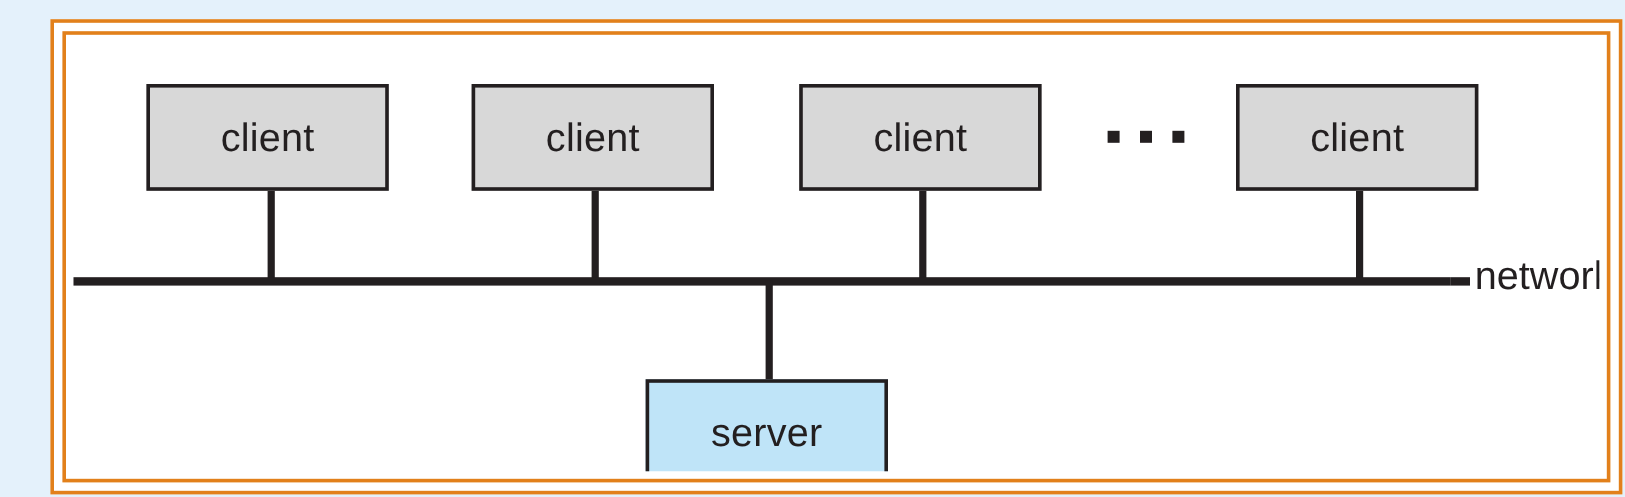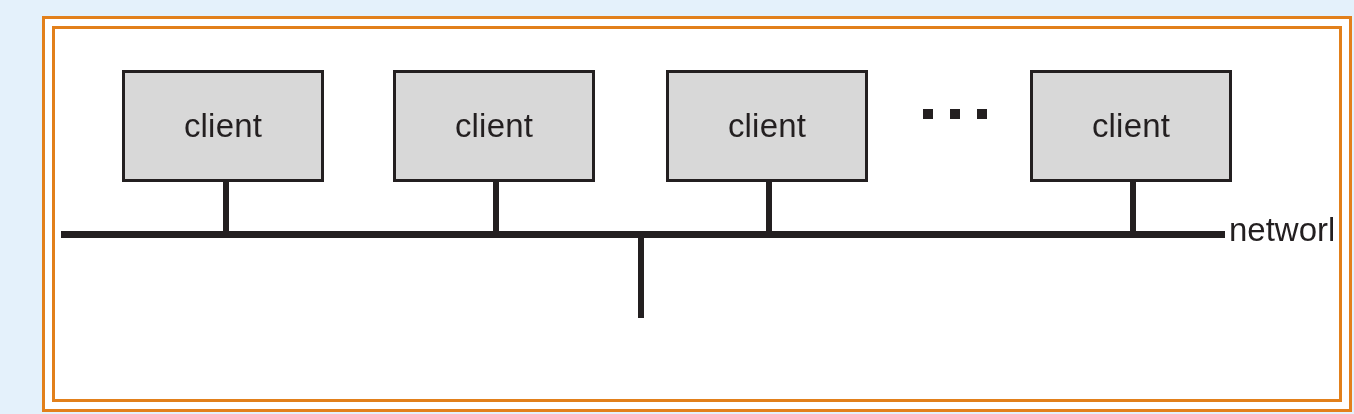--- a/index.html
+++ b/index.html
@@ -82,21 +82,21 @@
     display: flex;
     align-items: center;
     justify-content: center;
     font-size: 33px;
     color: #231f20;
     letter-spacing: 0.2px;
   }
   .node.client {
     background: #d8d8d8;
     width: 202px;
-    height: 112px;
+    height: 89px;
   }
   .node.server {
     background: #bfe4f8;
     width: 202px;
     height: 89px;
   }
 
   
   .wire-v {
     position: absolute;
@@ -170,20 +170,23 @@
             </div>
 
             <div class="bus" style="left:0px; top:196px; width:1148px;"></div>
 
             <div class="bus" style="left:1148px; top:196px; width:16px;"></div>
 
             <div class="net-label" style="left:1168px; top:176px;">network</div>
 
             <div class="wire-v" style="left:577px; top:199px; height:84px;"></div>
 
+            <div class="node server" style="left:477px; top:281px;">
+              <span>server</span>
+            </div>
 
           </div>
 
         </div>
       </div>
     </div>
   </div>
 
 </div>
 

